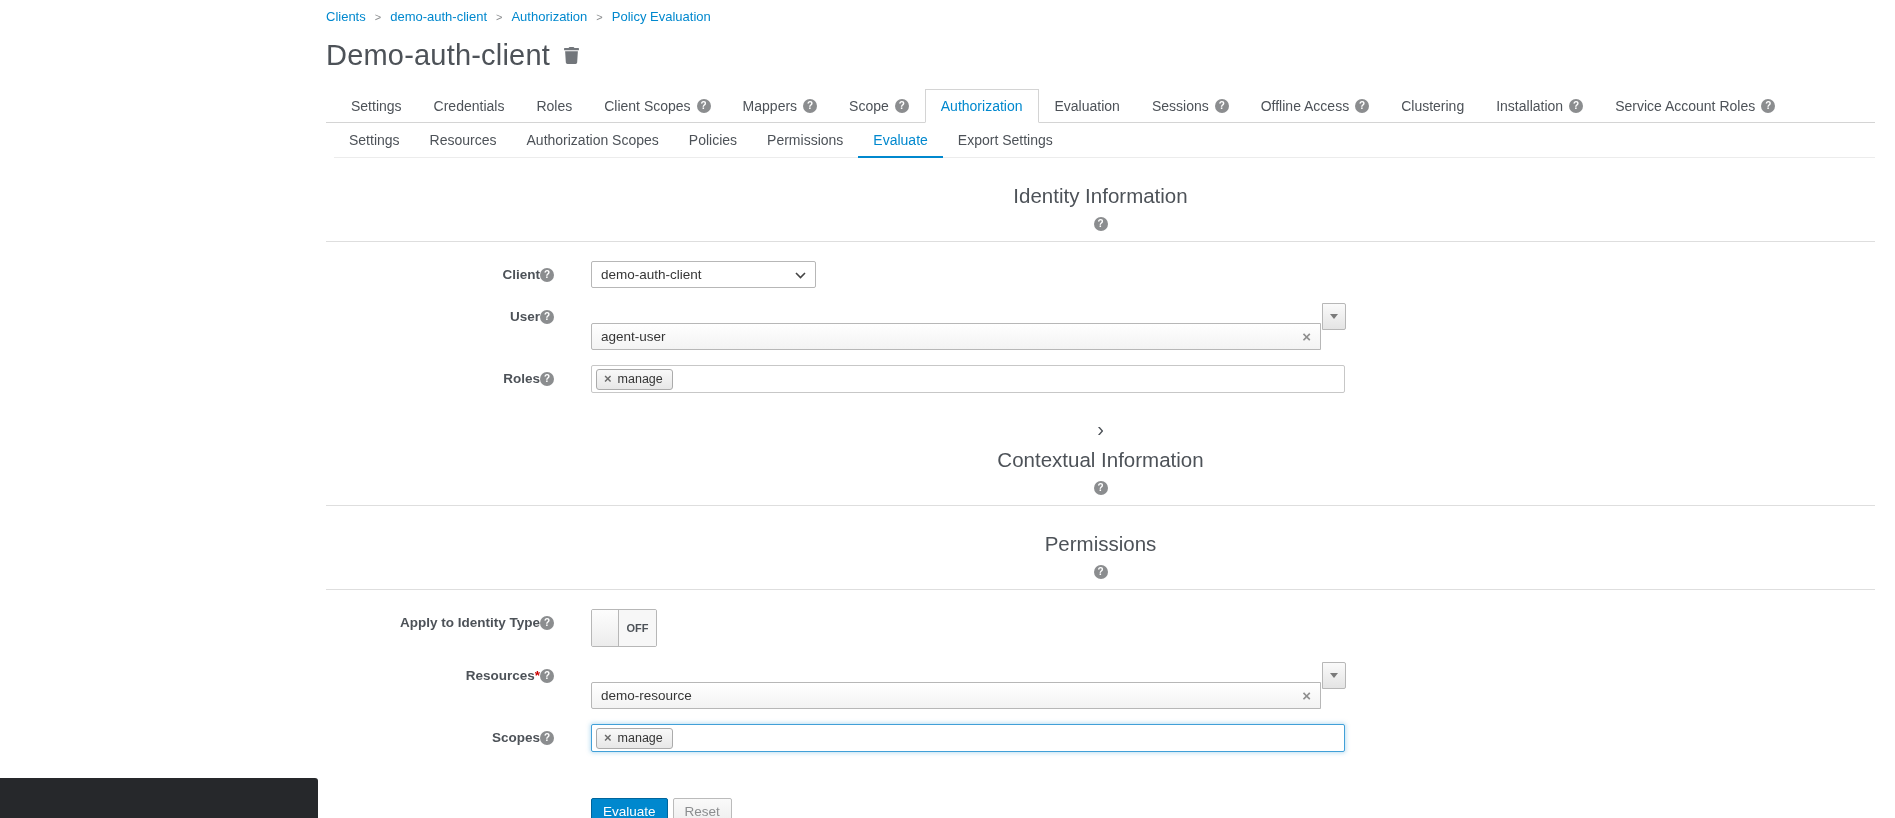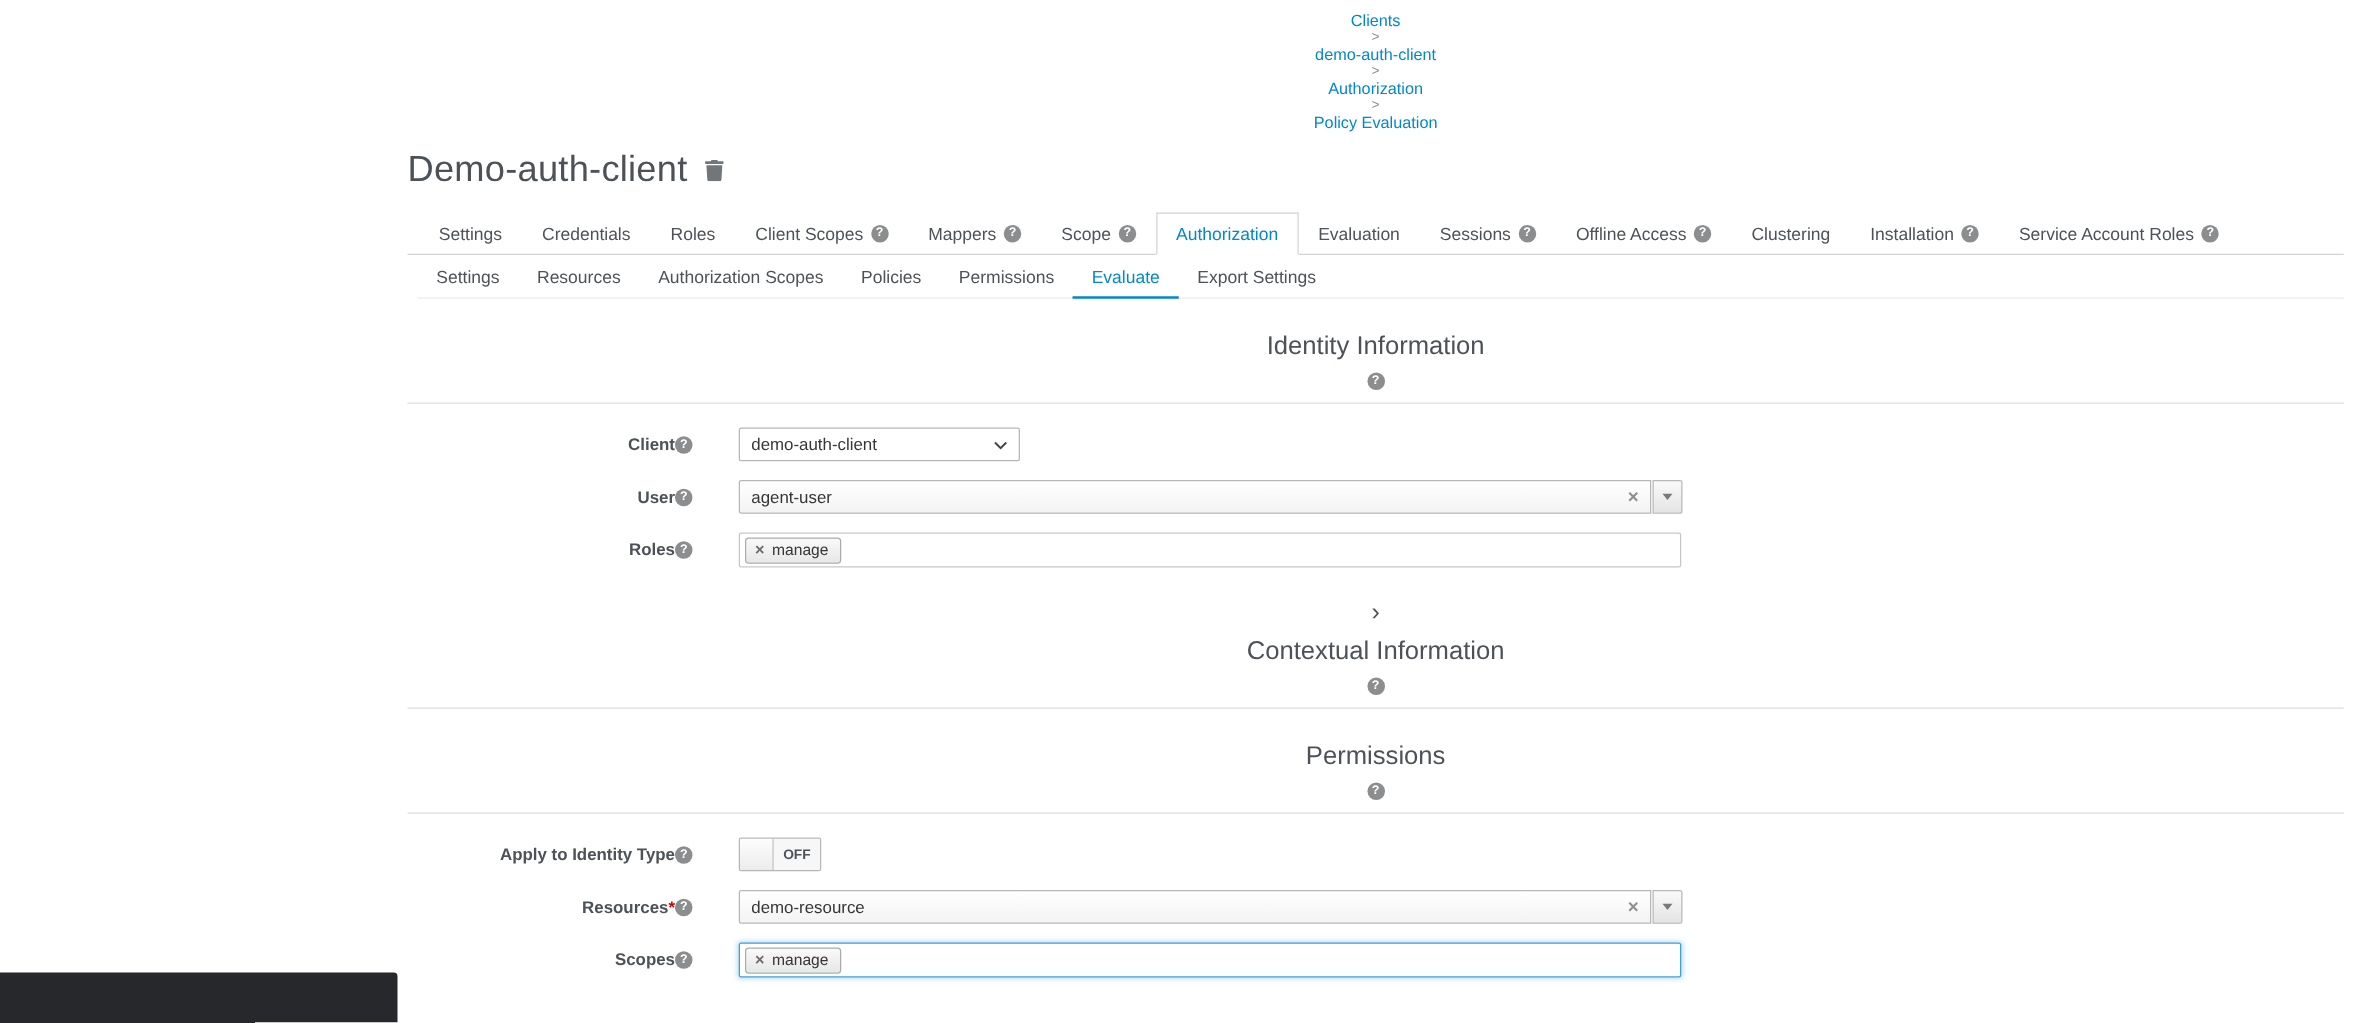--- a/index.html
+++ b/index.html
@@ -4,21 +4,21 @@
 <style>
   * { box-sizing: border-box; }
   body {
     margin: 0; width: 1895px; height: 818px; background: #ffffff;
     font-family: "Liberation Sans", "DejaVu Sans", sans-serif;
     color: #4d5258; position: relative; overflow: hidden;
   }
   .container { margin-left: 326px; width: 1549px; }
 
   
-  .breadcrumb { padding-top: 9px; font-size: 13px; display: flex; align-items: center; flex-direction: column; }
+  .breadcrumb { padding-top: 9px; font-size: 13px; display: flex; align-items: center; }
   .breadcrumb a { color: #0088ce; text-decoration: none; cursor: pointer; }
   .crumb-sep { color: #8b8d8f; margin: 0 9px; font-size: 11px; }
 
   
   .title-row { display: flex; align-items: center; gap: 14px; margin-top: 15px; }
   .page-title { font-size: 29px; font-weight: 300; color: #4d5258; letter-spacing: .2px; }
   .trash-btn { background: none; border: none; padding: 0; cursor: pointer; line-height: 0; }
 
   
   .nav-tabs { display: flex; list-style: none; padding: 0; margin: 17px 0 0 0;
@@ -50,36 +50,36 @@
   .req { color: #cc0000; font-weight: 700; }
   .control-col { margin-left: 37px; }
 
   .select-box { width: 225px; height: 27px; border: 1px solid #b7b7b7; border-radius: 2px; background: #fff;
     display: flex; align-items: center; justify-content: space-between; padding: 0 9px;
     font-size: 13.5px; color: #363636; cursor: pointer; }
 
   .combo { display: flex; }
   .combo-main { width: 730px; height: 27px; border: 1px solid #b7b7b7; border-radius: 2px 0 0 2px;
     background: linear-gradient(#ffffff, #f3f3f3); display: flex; align-items: center;
-    justify-content: space-between; padding: 0 9px; font-size: 13.5px; color: #363636; cursor: text; }
+    justify-content: space-between; padding: 0 9px; font-size: 13.5px; color: #363636; cursor: text; margin-top: 20px; }
   .combo-clear { color: #8f8f8f; font-weight: 700; font-size: 15px; line-height: 1; cursor: pointer; }
   .combo-btn { width: 24px; height: 27px; margin-left: 1px; border: 1px solid #b7b7b7;
     border-radius: 0 2px 2px 0; background: linear-gradient(#fafafa, #e4e4e4);
     display: flex; align-items: center; justify-content: center; cursor: pointer; }
   .caret-down { width: 0; height: 0; border-left: 4px solid transparent; border-right: 4px solid transparent;
     border-top: 5px solid #7a7a7a; }
 
   .tag-input { width: 754px; min-height: 28px; border: 1px solid #c7c7c7; border-radius: 2px; background: #fff;
     display: flex; align-items: center; padding: 2px 4px; gap: 4px; cursor: text; }
   .tag-input.focused { border: 1px solid #41a0d8; box-shadow: 0 0 4px 1px rgba(65,160,216,.35); }
   .tag { display: flex; align-items: center; gap: 6px; border: 1px solid #ababab; border-radius: 3px;
     background: linear-gradient(#f9f9f9, #e7e7e7); padding: 2px 9px 3px 7px; font-size: 12.5px; color: #363636; }
   .tag-x { color: #6b6b6b; font-weight: 700; font-size: 13px; line-height: 1; cursor: pointer; }
 
-  .toggle { width: 66px; height: 27px; border: 1px solid #b7b7b7; border-radius: 2px; display: flex;
+  .toggle { width: 66px; height: 38px; border: 1px solid #b7b7b7; border-radius: 2px; display: flex;
     overflow: hidden; cursor: pointer; }
   .toggle-handle { width: 27px; background: linear-gradient(#fdfdfd, #ececec); border-right: 1px solid #b7b7b7; }
   .toggle-label { flex: 1; display: flex; align-items: center; justify-content: center;
     font-size: 11px; font-weight: 700; color: #4d5258; background: #f7f7f7; }
 
   .btn { display: inline-block; font-size: 13.5px; border-radius: 2px; padding: 5px 11px;
     cursor: pointer; font-family: inherit; }
   .btn-primary { background: #0088ce; border: 1px solid #00659c; color: #fff; }
   .btn-default { background: linear-gradient(#fafafa, #ededed); border: 1px solid #bbbbbb; color: #8b8d8f; }
   .add-row { margin: 12px 0 0 265px; }

